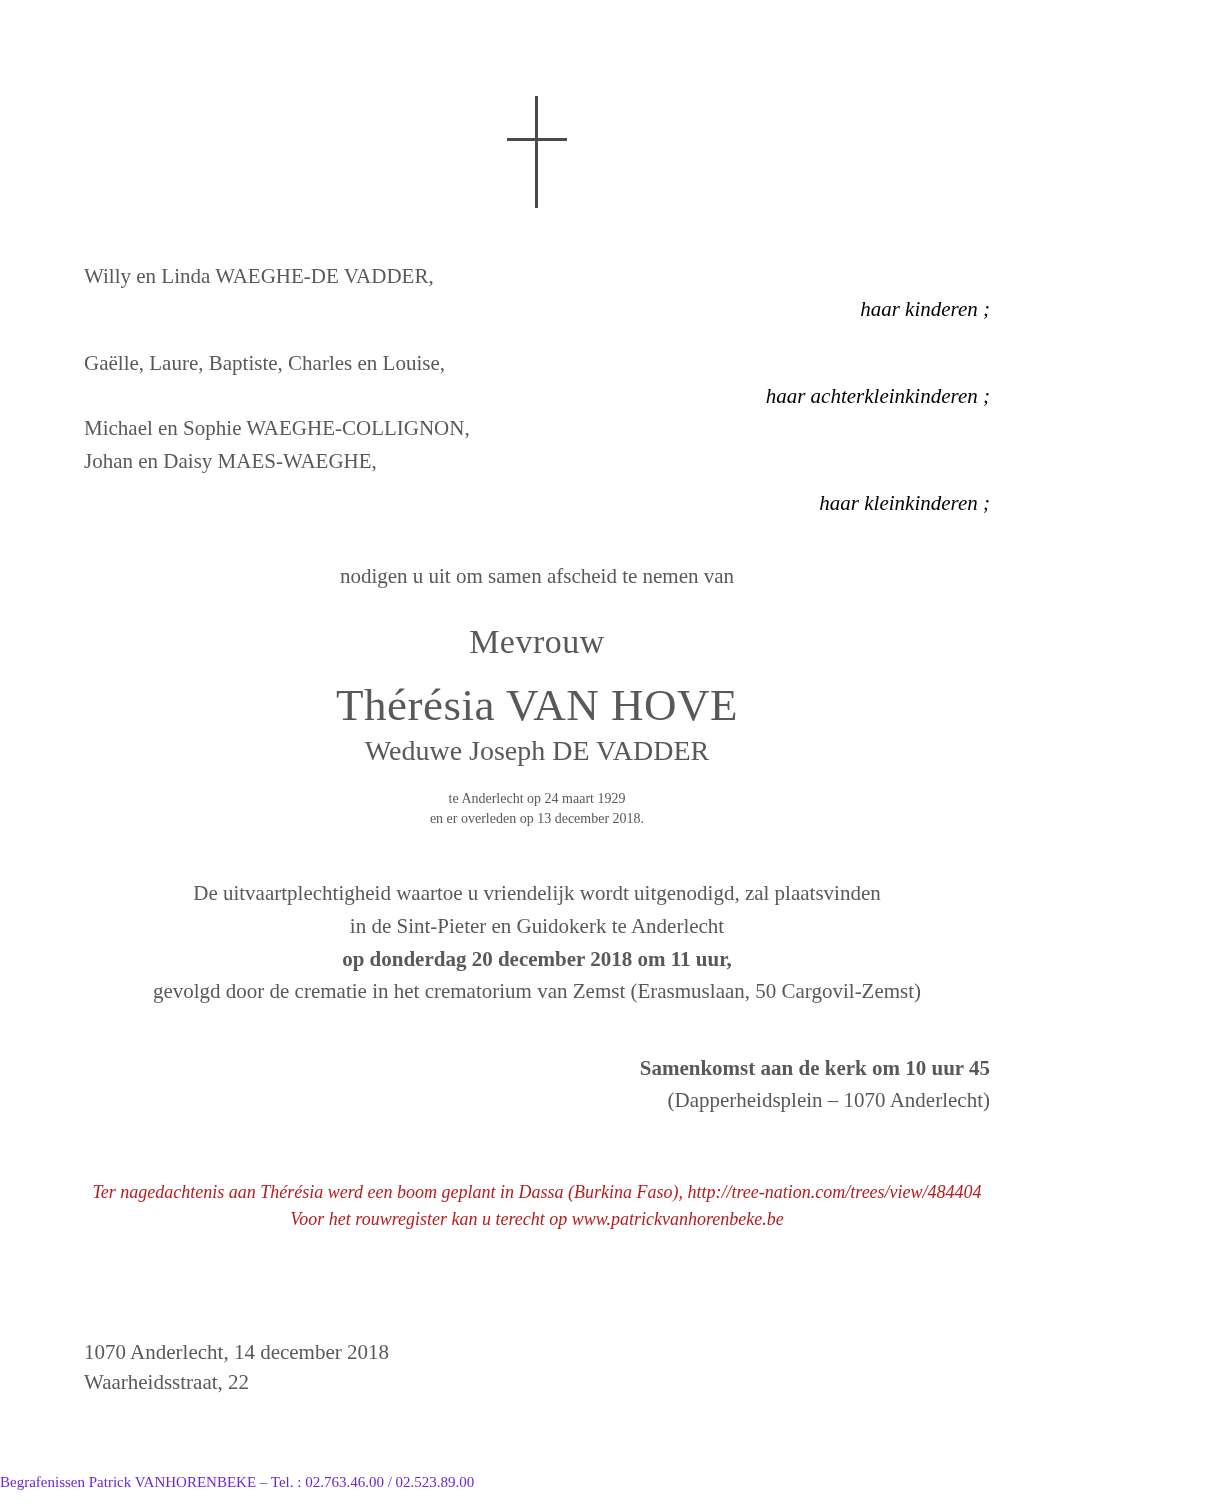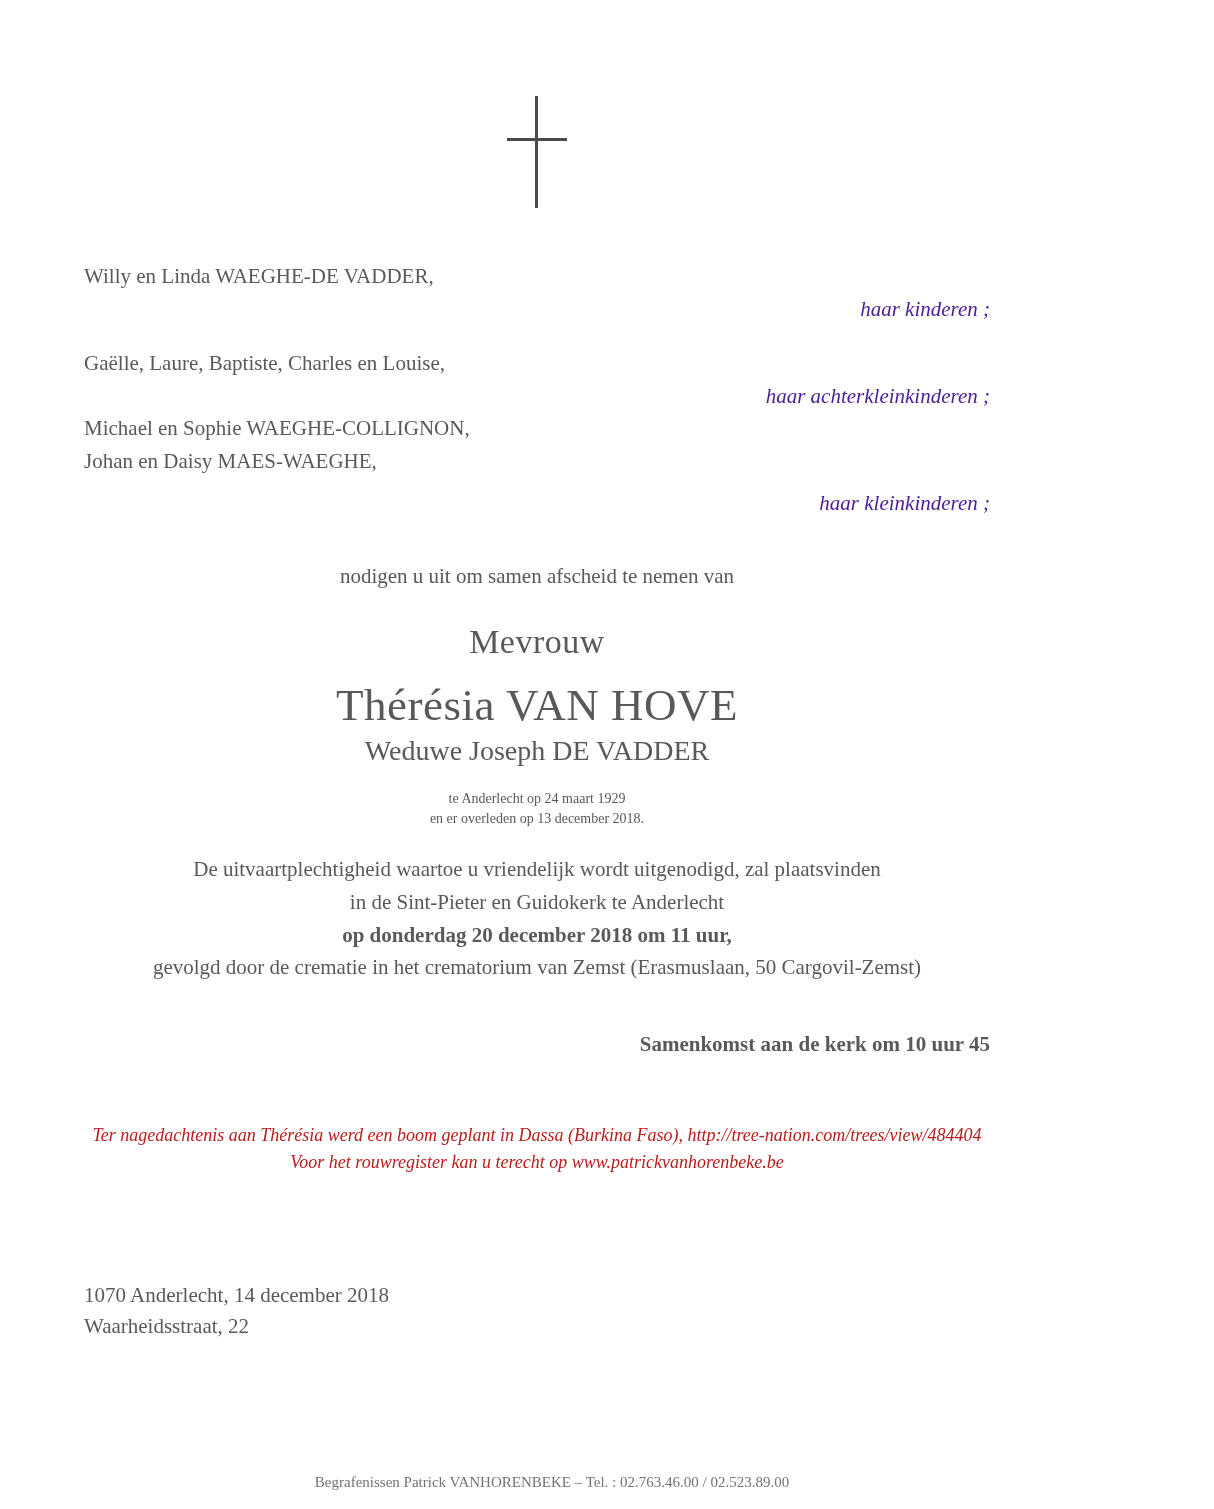--- a/index.html
+++ b/index.html
@@ -59,21 +59,21 @@
   .fam-row {
     position: relative;
     min-height: 10px;
   }
   .fam-left {
     text-align: left;
   }
   .fam-right {
     text-align: right;
     font-style: italic;
-    color: #4c1d95;
+    color: #000000;
   }
   .gap-sm { height: 22px; }
   .gap-xs { height: 10px; }
 
   
   .invite {
     margin-top: 34px;
     text-align: center;
     font-size: 21px;
   }
@@ -96,21 +96,21 @@
     font-size: 28px;
   }
   .birth {
     margin-top: 22px;
     text-align: center;
     font-size: 14px;
     line-height: 1.45;
   }
 
   .ceremony {
-    margin-top: 24px;
+    margin-top: 48px;
     text-align: center;
     font-size: 21px;
     line-height: 1.55;
   }
   .ceremony .bold { font-weight: bold; }
 
   .gathering {
     margin-top: 44px;
     text-align: right;
     font-size: 21px;
@@ -132,24 +132,23 @@
     font-size: 21px;
     line-height: 1.45;
     text-align: left;
   }
 
   .footer {
     position: absolute;
     left: 0;
     right: 0;
     bottom: 18px;
-    text-align: center;
+    text-align: left;
     font-size: 15px;
-    color: #737373;
-    padding-left: 30px;
+    color: #6d28d9;
   }
 </style>
 </head>
 <body>
 
 <div class="page">
 
   <div class="cross-wrap">
     <div class="cross">
       <div class="v"></div>
@@ -196,20 +195,21 @@
 
   <div class="ceremony">
     <div>De uitvaartplechtigheid waartoe u vriendelijk wordt uitgenodigd, zal plaatsvinden</div>
     <div>in de Sint-Pieter en Guidokerk te Anderlecht</div>
     <div class="bold">op donderdag 20 december 2018 om 11 uur,</div>
     <div>gevolgd door de crematie in het crematorium van Zemst (Erasmuslaan, 50 Cargovil-Zemst)</div>
   </div>
 
   <div class="gathering">
     <div class="bold">Samenkomst aan de kerk om 10 uur 45</div>
+    <div>(Dapperheidsplein – 1070 Anderlecht)</div>
   </div>
 
   <div class="memorial">
     <div>Ter nagedachtenis aan Thérésia werd een boom geplant in Dassa (Burkina Faso), http://tree-nation.com/trees/view/484404</div>
     <div>Voor het rouwregister kan u terecht op www.patrickvanhorenbeke.be</div>
   </div>
 
   <div class="address">
     <div>1070 Anderlecht, 14 december 2018</div>
     <div>Waarheidsstraat, 22</div>

